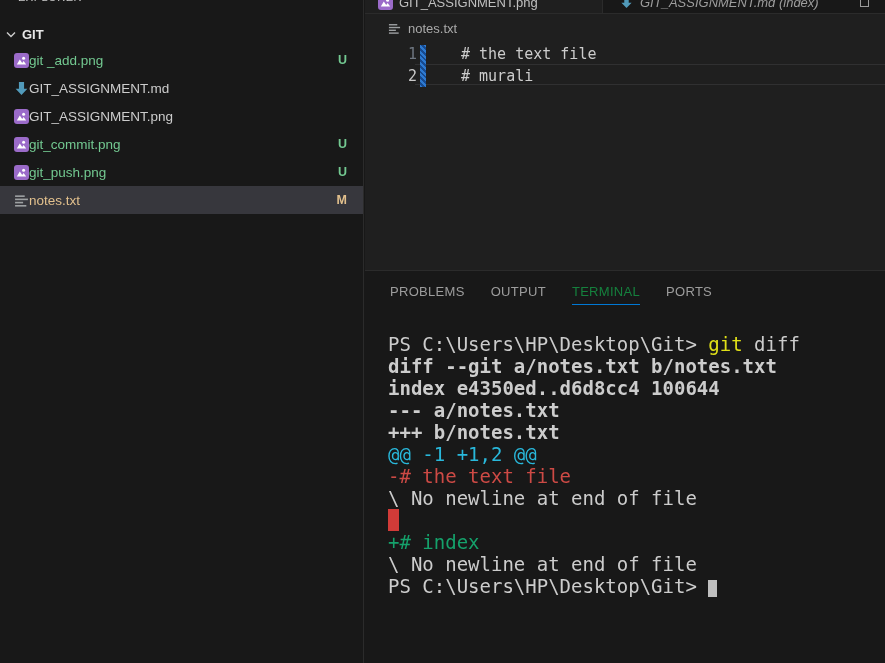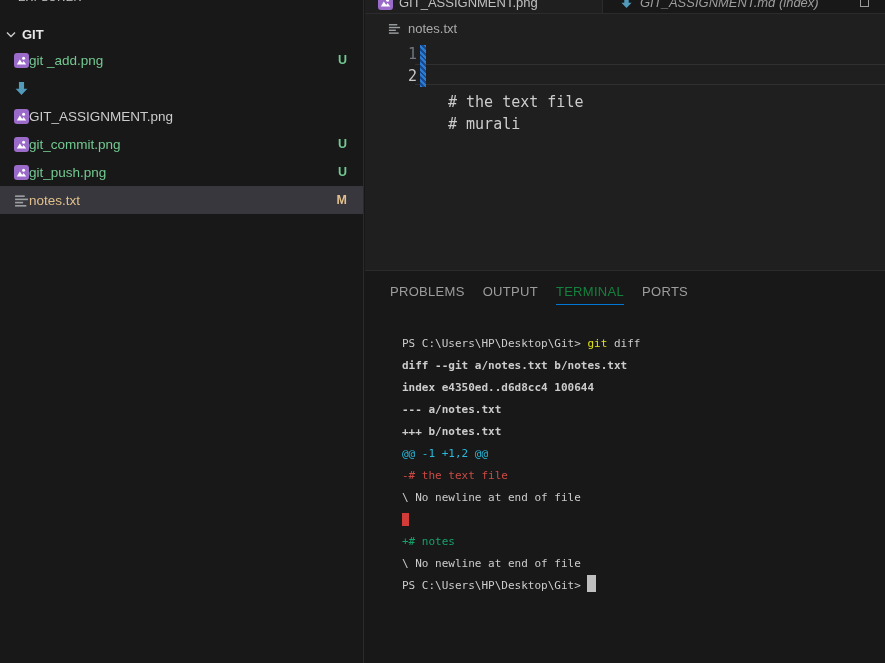--- a/index.html
+++ b/index.html
@@ -33,29 +33,29 @@
   .tab .icon { margin-right:6px; }
   .tab-label.italic { font-style:italic; }
   .tab-action { margin-left:auto; width:9px; height:9px; border:1px solid #9b9b9b; }
   .breadcrumb { position:absolute; left:22px; top:21px; display:flex; align-items:center; gap:6px; color:#a9a9a9; font-size:13px; }
   .code-area { position:absolute; left:0; top:36px; right:0; bottom:0; font-family:"DejaVu Sans Mono",monospace; font-size:15px; color:#cccccc; }
   .current-line { position:absolute; left:50px; right:0; top:28px; height:21px; border-top:1px solid #303031; border-bottom:1px solid #303031; }
   .gutter-stripe { position:absolute; left:55px; top:9px; width:6px; height:42px; background:repeating-linear-gradient(45deg,#2d7ad1 0 2px,#174a8f 2px 4px); }
   .code-line { position:absolute; left:0; right:0; height:22px; line-height:22px; }
   .code-line .num { position:absolute; left:30px; width:22px; text-align:right; color:#6e7681; }
   .code-line.active .num { color:#c8c8c8; }
-  .code-line .code-text { position:absolute; left:83px; white-space:pre;margin-top:48px; }
+  .code-line .code-text { position:absolute; left:96px; white-space:pre; }
   .cl-1 { top:7px; } .cl-2 { top:29px; }
 
   
   .panel { position:absolute; left:365px; top:270px; width:520px; height:393px; background:#181818; border-top:1px solid #2b2b2b; }
-  .panel-tabs { display:flex; gap:18px; padding:13px 0 0 25px; font-size:13px; color:#9d9d9d; letter-spacing:.3px; }
+  .panel-tabs { display:flex; gap:26px; padding:13px 0 0 25px; font-size:13px; color:#9d9d9d; letter-spacing:.3px; }
   .panel-tab { padding-bottom:5px; }
   .panel-tab.active { color:#15803d; border-bottom:1px solid var(--accent); }
-  .terminal { position:absolute; left:37px; top:62px; font-family:"DejaVu Sans Mono",monospace; font-size:11px; line-height:22px; color:#cccccc; }
+  .terminal { position:absolute; left:23px; top:62px; font-family:"DejaVu Sans Mono",monospace; font-size:19px; line-height:22px; color:#cccccc; }
   .term-line { white-space:pre; height:22px; }
   .seg-fg { color:#cccccc; }
   .seg-yellow { color:var(--ansi-yellow); }
   .seg-cyan { color:var(--ansi-cyan); }
   .seg-red { color:var(--ansi-red); }
   .seg-green { color:var(--ansi-green); }
   .seg-redbg { background:var(--red-block); color:transparent; }
   .seg-cursor { display:inline-block; width:9px; height:17px; background:#bfbfbf; vertical-align:text-bottom; }
   .seg-bold { font-weight:bold;text-align:center; }
 </style>
@@ -84,20 +84,21 @@
           </span>
           <span class="file-label state-untracked">git _add.png</span>
           <span class="badge state-untracked">U</span>
         </div>
         <div class="file-row">
           <span class="icon ic-md">
             <svg width="15" height="15" viewBox="0 0 14 14">
               <path d="M7 13 L1.5 7.2 H4.6 V1 H9.4 V7.2 H12.5 Z" fill="#519aba"></path>
             </svg>
           </span>
+          <span class="file-label state-normal">GIT_ASSIGNMENT.md</span>
         </div>
         <div class="file-row">
           <span class="icon ic-img">
             <svg width="11" height="11" viewBox="0 0 11 11">
               <circle cx="7.6" cy="3.2" r="1.5" fill="#fff"></circle>
               <path d="M0.8 9.6 L3.8 4.4 L6.2 8 L7.6 6 L10.2 9.6 Z" fill="#fff"></path>
             </svg>
           </span>
           <span class="file-label state-normal">GIT_ASSIGNMENT.png</span>
         </div>
@@ -198,19 +199,19 @@
     <div class="terminal" id="terminal">
         <div class="term-line"><span class="seg-fg">PS C:\Users\HP\Desktop\Git&gt; </span><span class="seg-yellow">git</span><span class="seg-fg"> diff</span></div>
         <div class="term-line"><span class="seg-fg seg-bold">diff --git a/notes.txt b/notes.txt</span></div>
         <div class="term-line"><span class="seg-fg seg-bold">index e4350ed..d6d8cc4 100644</span></div>
         <div class="term-line"><span class="seg-fg seg-bold">--- a/notes.txt</span></div>
         <div class="term-line"><span class="seg-fg seg-bold">+++ b/notes.txt</span></div>
         <div class="term-line"><span class="seg-cyan">@@ -1 +1,2 @@</span></div>
         <div class="term-line"><span class="seg-red">-# the text file</span></div>
         <div class="term-line"><span class="seg-fg">\ No newline at end of file</span></div>
         <div class="term-line"><span class="seg-redbg"> </span></div>
-        <div class="term-line"><span class="seg-green">+# notes</span></div>
+        <div class="term-line"><span class="seg-green">+# index</span></div>
         <div class="term-line"><span class="seg-fg">\ No newline at end of file</span></div>
         <div class="term-line"><span class="seg-fg">PS C:\Users\HP\Desktop\Git&gt; </span><span class="seg-cursor"></span></div>
       </div>
   </div>
 
 </div>
 
 </body></html>

